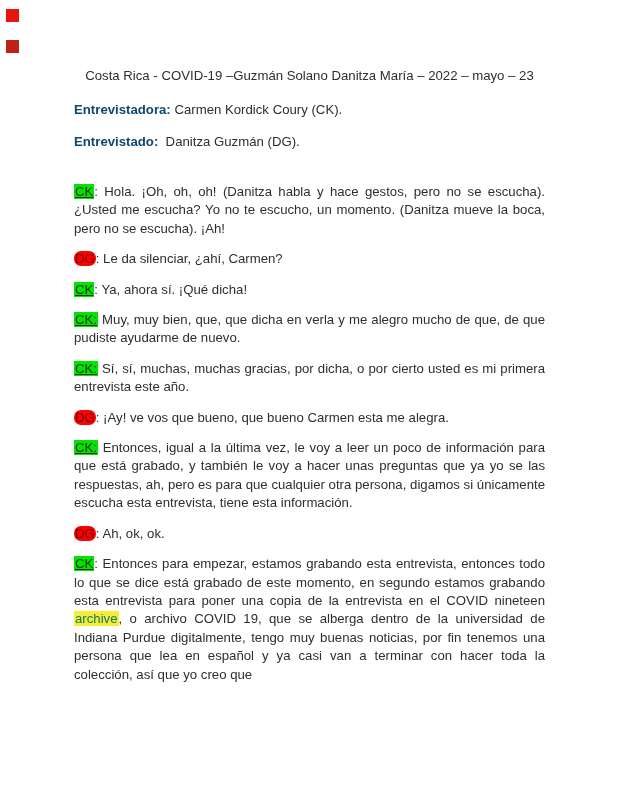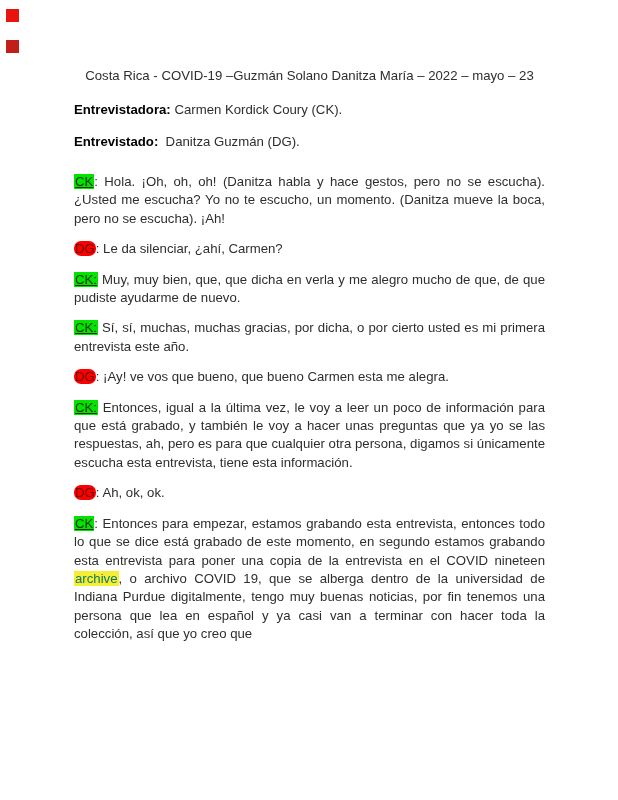--- a/index.html
+++ b/index.html
@@ -13,22 +13,22 @@
   .corner-mark.m1{top:40px;}
   .content{
     position:absolute;left:74px;top:66px;width:471px;
     color:#2e2e2e;font-size:13.2px;line-height:18.4px;
   }
   .doc-title{
     text-align:center;font-weight:400;font-size:13.2px;line-height:19px;
     margin:0 0 15px 0;color:#2e2e2e;white-space:nowrap;
   }
   .meta-line{margin:0 0 13px 0;line-height:19px;}
-  .meta-line.last{margin-bottom:22px;}
-  .meta-label{font-weight:700;color:#000000;}
+  .meta-line.last{margin-bottom:32px;}
+  .meta-label{font-weight:700;color:#0c4a6e;}
   .para{
     margin:0 0 12px 0;text-align:justify;
   }
   .hl{padding:0 1px;}
   .hl-ck{background:var(--ck-hl,#00e400);color:var(--ck-txt,#173000);text-decoration:underline;}
   .hl-dg{background:var(--dg-hl,#fb0000);color:var(--dg-txt,#6e0b00);border-radius:7px;}
   .hl-yellow{background:var(--term-hl,#f6ee33);color:#0f766e;}
 </style>
 </head>
 <body>
@@ -42,20 +42,21 @@
 
     <p class="doc-title">Costa Rica - COVID-19 –Guzmán Solano Danitza María – 2022 – mayo – 23</p>
 
     <p class="meta-line"><span class="meta-label">Entrevistadora:</span> <span>Carmen Kordick Coury (CK).</span></p>
 
     <p class="meta-line last"><span class="meta-label">Entrevistado:</span>&nbsp; <span>Danitza Guzmán (DG).</span></p>
 
     <div>
         <p class="para"><span class="hl hl-ck">CK</span><span>: Hola. ¡Oh, oh, oh! (Danitza habla y hace gestos, pero no se escucha). ¿Usted me escucha? Yo no te escucho, un momento. (Danitza mueve la boca, pero no se escucha). ¡Ah!</span></p>
         <p class="para"><span class="hl hl-dg">DG</span><span>: Le da silenciar, ¿ahí, Carmen?</span></p>
+        <p class="para"><span class="hl hl-ck">CK</span><span>: Ya, ahora sí. ¡Qué dicha!</span></p>
         <p class="para"><span class="hl hl-ck">CK:</span><span> Muy, muy bien, que, que dicha en verla y me alegro mucho de que, de que pudiste ayudarme de nuevo.</span></p>
         <p class="para"><span class="hl hl-ck">CK:</span><span> Sí, sí, muchas, muchas gracias, por dicha, o por cierto usted es mi primera entrevista este año.</span></p>
         <p class="para"><span class="hl hl-dg">DG</span><span>: ¡Ay! ve vos que bueno, que bueno Carmen esta me alegra.</span></p>
         <p class="para"><span class="hl hl-ck">CK:</span><span> Entonces, igual a la última vez, le voy a leer un poco de información para que está grabado, y también le voy a hacer unas preguntas que ya yo se las respuestas, ah, pero es para que cualquier otra persona, digamos si únicamente escucha esta entrevista, tiene esta información.</span></p>
         <p class="para"><span class="hl hl-dg">DG</span><span>: Ah, ok, ok.</span></p>
         <p class="para"><span class="hl hl-ck">CK</span><span>: Entonces para empezar, estamos grabando esta entrevista, entonces todo lo que se dice está grabado de este momento, en segundo estamos grabando esta entrevista para poner una copia de la entrevista en el COVID nineteen </span><span class="hl hl-yellow">archive</span><span>,  o archivo COVID 19,  que se alberga dentro de la universidad de Indiana Purdue digitalmente, tengo muy buenas noticias, por fin tenemos una persona que lea en español y ya casi van a terminar con hacer toda la colección, así que yo creo que</span></p>
       </div>
 
   </div>
 </div>

